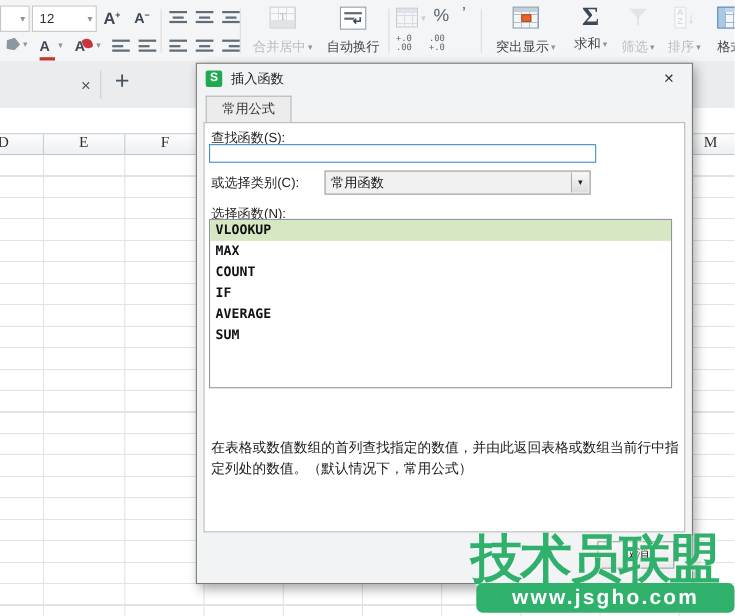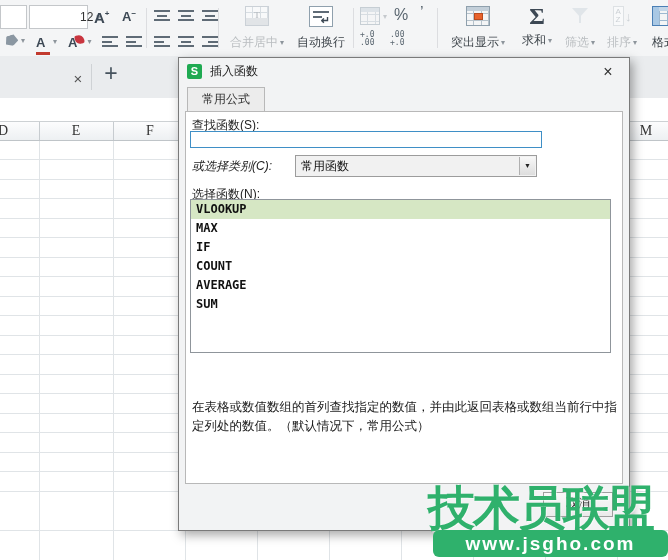--- a/index.html
+++ b/index.html
@@ -20,21 +20,21 @@
   
   .toolbar{position:absolute;left:0;top:0;width:668px;height:56px;background:#f4f5f6;
     border-bottom:1px solid #e2e3e5;z-index:5;}
   .tabstrip{position:absolute;left:0;top:56px;width:668px;height:42px;background:#eaecee;
     border-bottom:1px solid #d9dbdd;z-index:5;}
   .formula-strip{position:absolute;left:0;top:98px;width:668px;height:23px;background:#fff;
     border-bottom:1px solid #cdd1d4;z-index:5;}
 
   
   .combo{background:#fff;border:1px solid #c4c7ca;display:flex;align-items:center;font-size:12px;color:#333;}
-  .combo .val{flex:1;padding-left:6px;margin-left:44px;}
+  .combo .val{flex:1;padding-left:6px;}
   .combo .arr{font-size:9px;color:#8d959c;padding:0 3px;}
   .tb-txtbtn{color:#3c4854;display:flex;align-items:flex-start;justify-content:center;font-weight:bold;}
   .vsep{position:absolute;width:1px;background:#dcdde0;}
   .ico-lines{display:flex;flex-direction:column;justify-content:space-between;width:16px;height:11px;}
   .ico-lines i{display:block;height:2px;background:#5f6b76;width:100%;}
   .ico-lines.c i:nth-child(even){width:60%;align-self:center;}
   .ico-lines.l i:nth-child(even){width:60%;}
   .ico-lines.r i:nth-child(even){width:60%;align-self:flex-end;}
   .bigbtn{position:absolute;display:flex;flex-direction:column;align-items:center;justify-content:space-between;
     padding:3px 0 4px 0;height:45px;cursor:default;}
@@ -323,32 +323,32 @@
     <span class="dlg-close">×</span>
 
     <div class="tabs">
       <div class="tab">常用公式</div>
     </div>
 
     <div class="panel">
       <div class="p-lbl" style="left:6px;top:5px;">查找函数(S):</div>
       <input class="search-input" type="text" value="" style="">
 
-      <div class="p-lbl" style="left:6px;top:46px;font-style:italic;">或选择类别(C):</div>
+      <div class="p-lbl" style="left:6px;top:46px;">或选择类别(C):</div>
       <div class="dd">
         <span class="val">常用函数</span>
         <span class="btn"><span>▼</span></span>
       </div>
 
       <div class="p-lbl" style="left:6px;top:74px;">选择函数(N):</div>
       <div class="listbox">
           <div class="fn-item selected">VLOOKUP</div>
           <div class="fn-item">MAX</div>
+          <div class="fn-item">COUNT</div>
           <div class="fn-item">IF</div>
-          <div class="fn-item">COUNT</div>
           <div class="fn-item">AVERAGE</div>
           <div class="fn-item">SUM</div>
         </div>
 
       <div class="desc">在表格或数值数组的首列查找指定的数值，并由此返回表格或数组当前行中指定列处的数值。（默认情况下，常用公式）</div>
     </div>
 
     <div class="dlg-btn btn-cancel">取消</div>
   </div>
 

